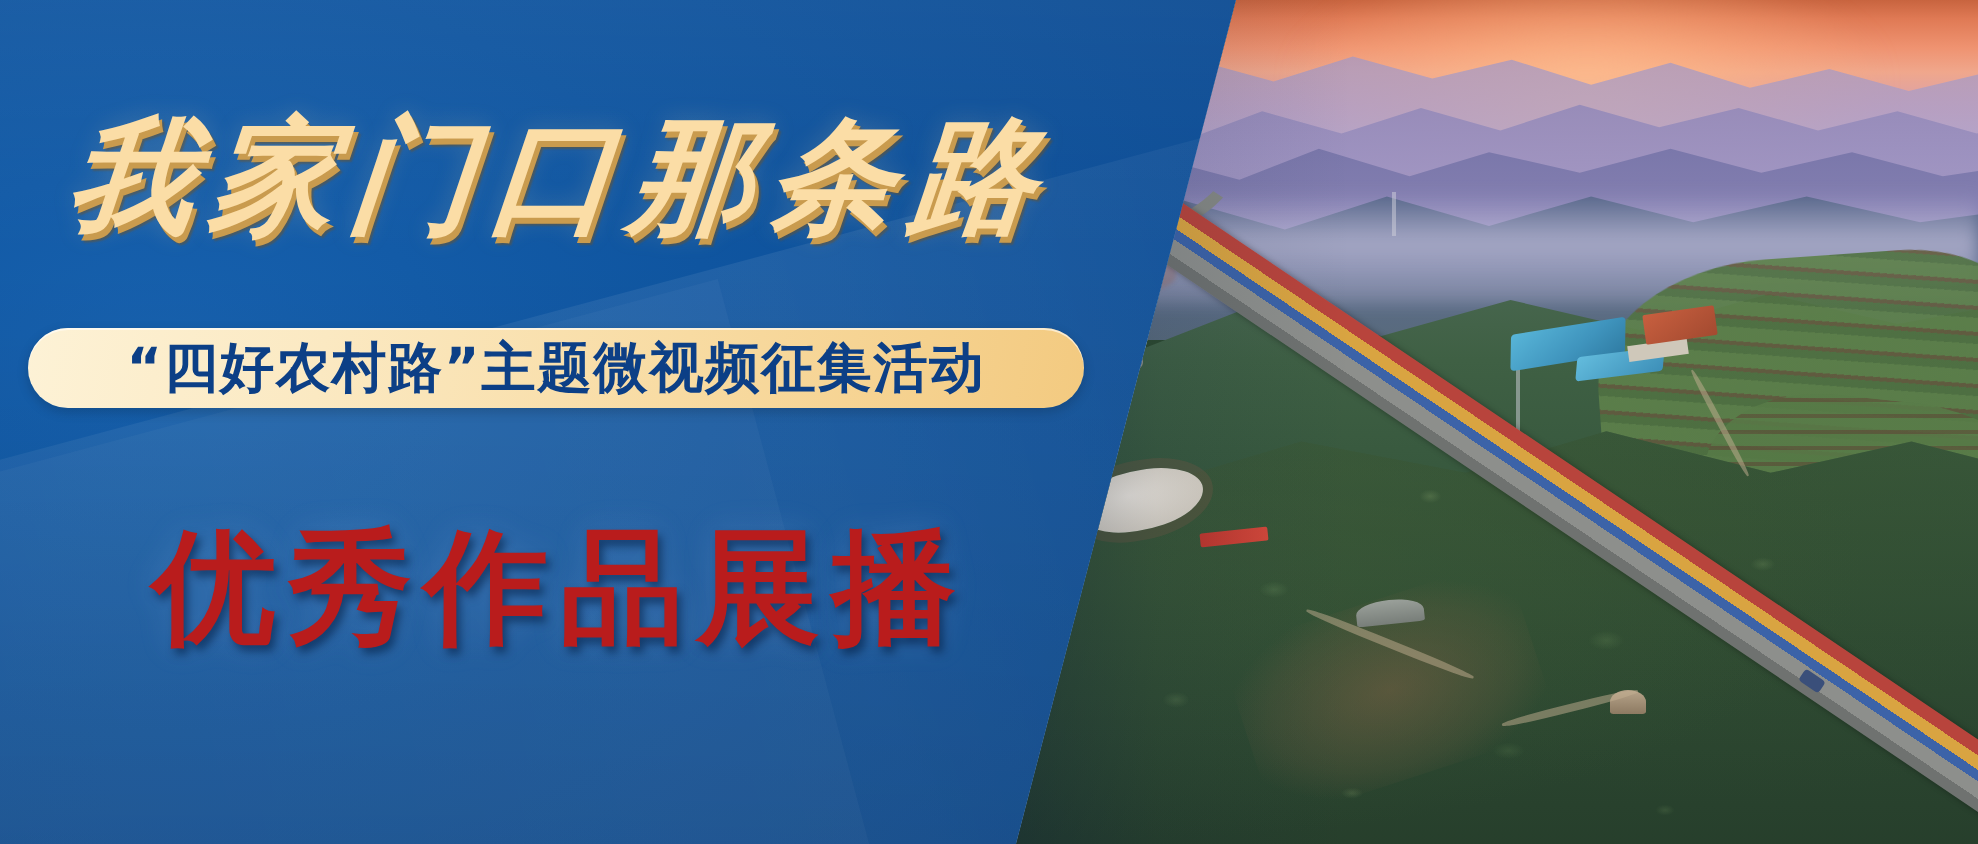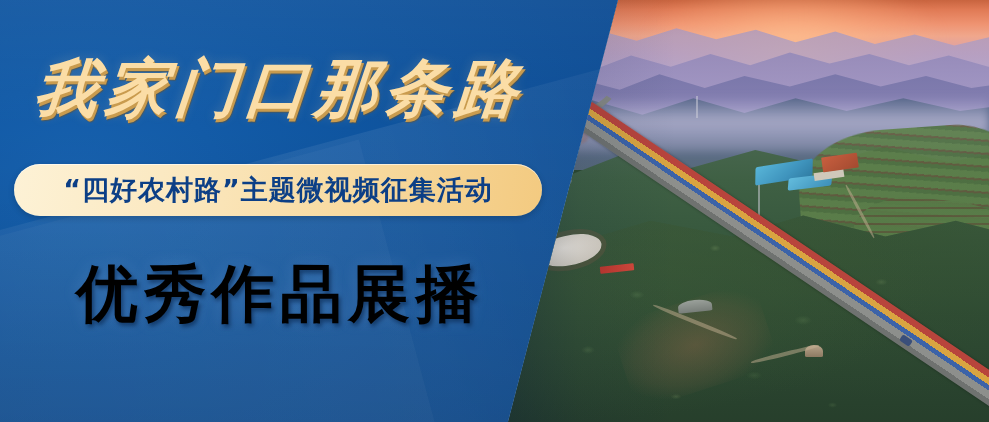--- a/index.html
+++ b/index.html
@@ -365,21 +365,21 @@
       2px 3px 0 #c99b4e,
       3px 4px 1px rgba(120,80,20,.45),
       0 0 12px rgba(255,225,170,.18);
     transform: skewX(-5deg);
   }
 
   .subtitle-pill {
     position: absolute;
     left: 14px; top: 164px;
     width: 528px;
-    height: 52px;
+    height: 40px;
     border-radius: 26px;
     background: linear-gradient(100deg, #fdf2d6 0%, #fbe9c2 28%, #f8dba2 62%, #f3ca80 100%);
     box-shadow: 0 2px 6px rgba(0,0,0,.18), inset 0 1px 0 rgba(255,255,255,.6);
     display: flex;
     align-items: center;
     justify-content: center;
   }
   .subtitle-text {
     font-family: "DejaVu Sans", "Liberation Sans", sans-serif;
     font-size: 27px;
@@ -390,21 +390,21 @@
   }
 
   .showcase-title {
     position: absolute;
     left: 0; top: 252px;
     width: 560px;
     text-align: center;
     font-family: "DejaVu Serif", "Liberation Serif", serif;
     font-size: 62px;
     font-weight: 700;
-    color: #000000;
+    color: #b91c1c;
     letter-spacing: 6px;
     white-space: nowrap;
     text-shadow:
       2px 3px 4px rgba(0,25,60,.55),
       0 0 16px rgba(160,200,255,.2);
   }
 </style>
 </head>
 <body>
 

